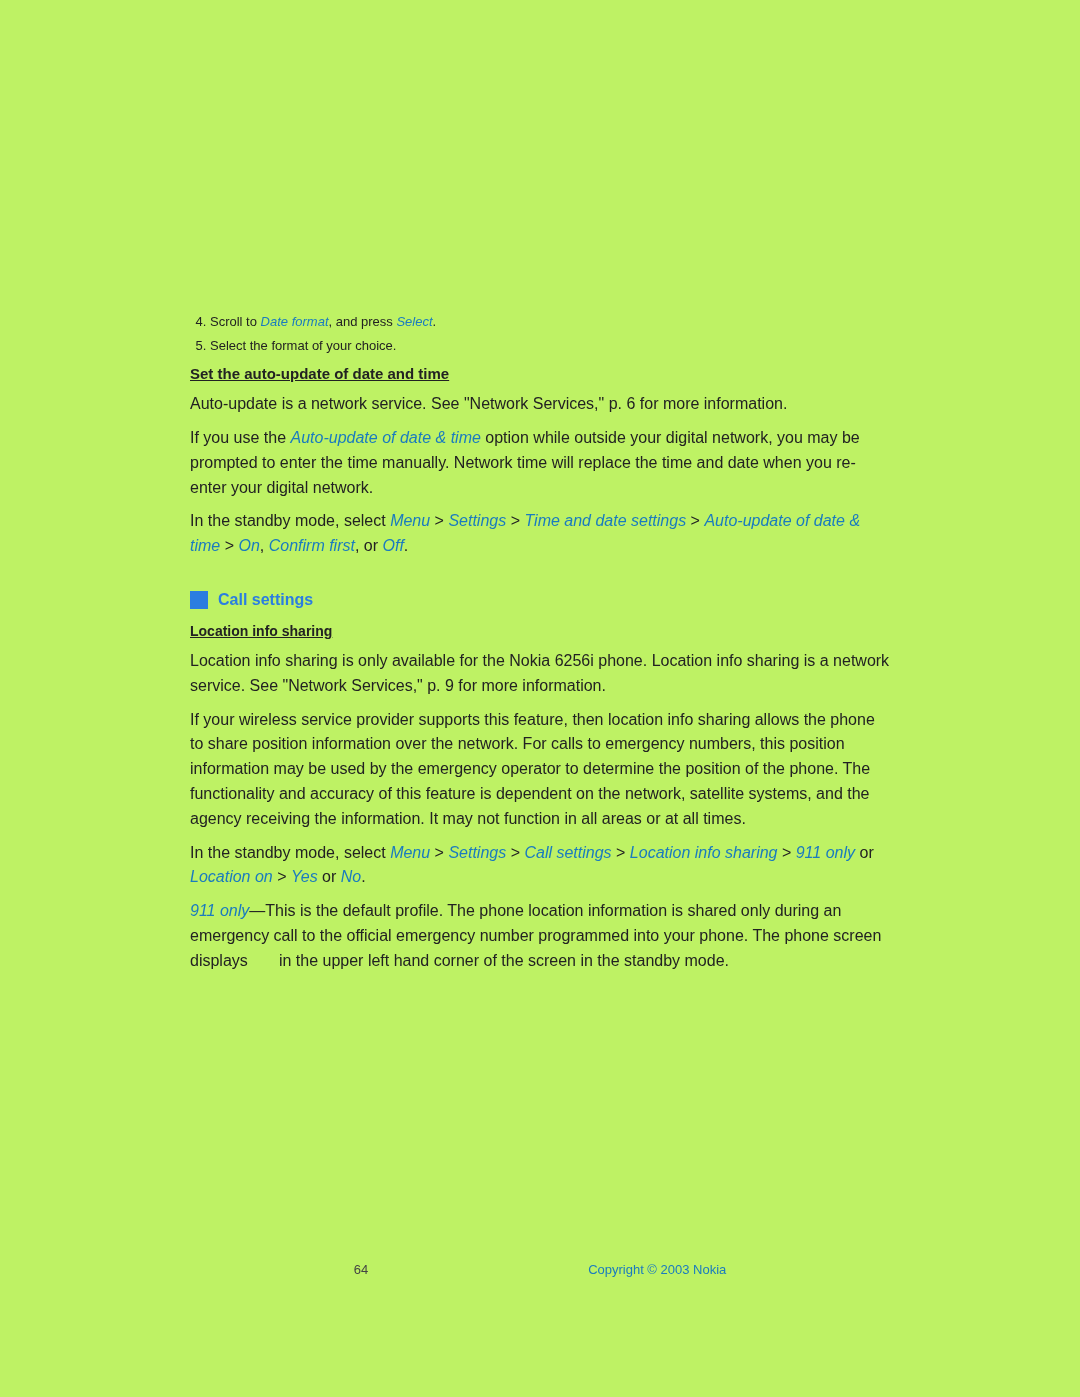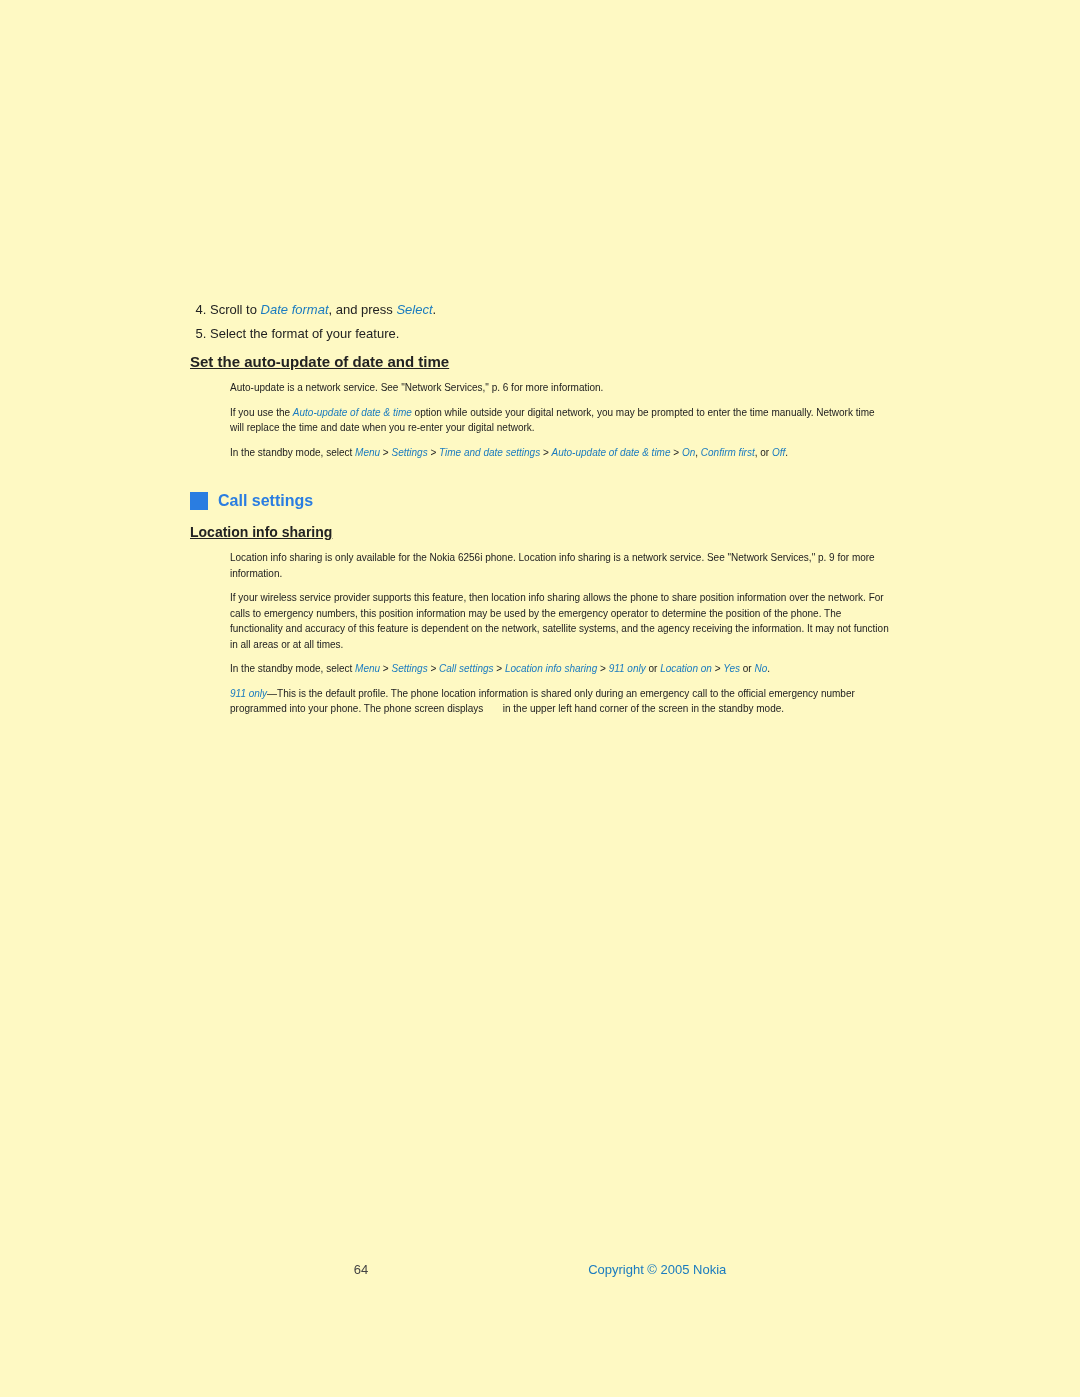--- a/index.html
+++ b/index.html
@@ -14,22 +14,22 @@
       font-size: 13px;
       color: #222222;
       width: 1080px;
       min-height: 1397px;
       position: relative;
     }
 
     .page-container {
       width: 1080px;
       min-height: 1397px;
-      background: #fef9c3;
-      padding: 0;
+      background: #bef264;
+      padding: 12px;
       position: relative;
     }
 
     .content-area {
       margin: 0 auto;
       width: 700px;
       padding-top: 300px;
       padding-bottom: 200px;
     }
 
@@ -42,25 +42,24 @@
     .section-heading {
       font-size: 15px;
       font-weight: bold;
       text-decoration: underline;
       color: #222222;
       margin-bottom: 10px;
       display: block;
     }
 
     .body-text {
-      font-size: 10px;
+      font-size: 16px;
       line-height: 1.55;
       color: #222222;
       margin-bottom: 9px;
-      margin-left: 40px;
     }
 
     .inline-link {
       color: #1a7bbf;
       text-decoration: none;
       font-style: italic;
     }
 
     .call-settings-header {
       display: flex;
@@ -129,21 +128,21 @@
 <body>
 
 <div class="page-container">
   <div class="content-area">
 
     <ol start="4" class="indent-list">
       <li class="list-item">
         Scroll to <span class="inline-link">Date format</span>, and press <span class="inline-link">Select</span>.
       </li>
       <li class="list-item">
-        <span>Select the format of your feature.</span>
+        <span>Select the format of your choice.</span>
       </li>
     </ol>
 
     <span class="section-heading">Set the auto-update of date and time</span>
 
     <p class="body-text">
       Auto-update is a network service. See "Network Services," p. 6 for more information.
     </p>
 
 
@@ -176,16 +175,16 @@
     </p>
 
     <p class="body-text">
       <span class="inline-link">911 only</span>—This is the default profile. The phone location information is shared only during an emergency call to the official emergency number programmed into your phone. The phone screen displays &nbsp;&nbsp;&nbsp;&nbsp;&nbsp; in the upper left hand corner of the screen in the standby mode.
     </p>
 
   </div>
 
   <div class="page-footer">
     <span class="footer-page-number">64</span>
-    <span class="footer-copyright">Copyright © 2005 Nokia</span>
+    <span class="footer-copyright">Copyright © 2003 Nokia</span>
   </div>
 
 </div>
 
 </body></html>

